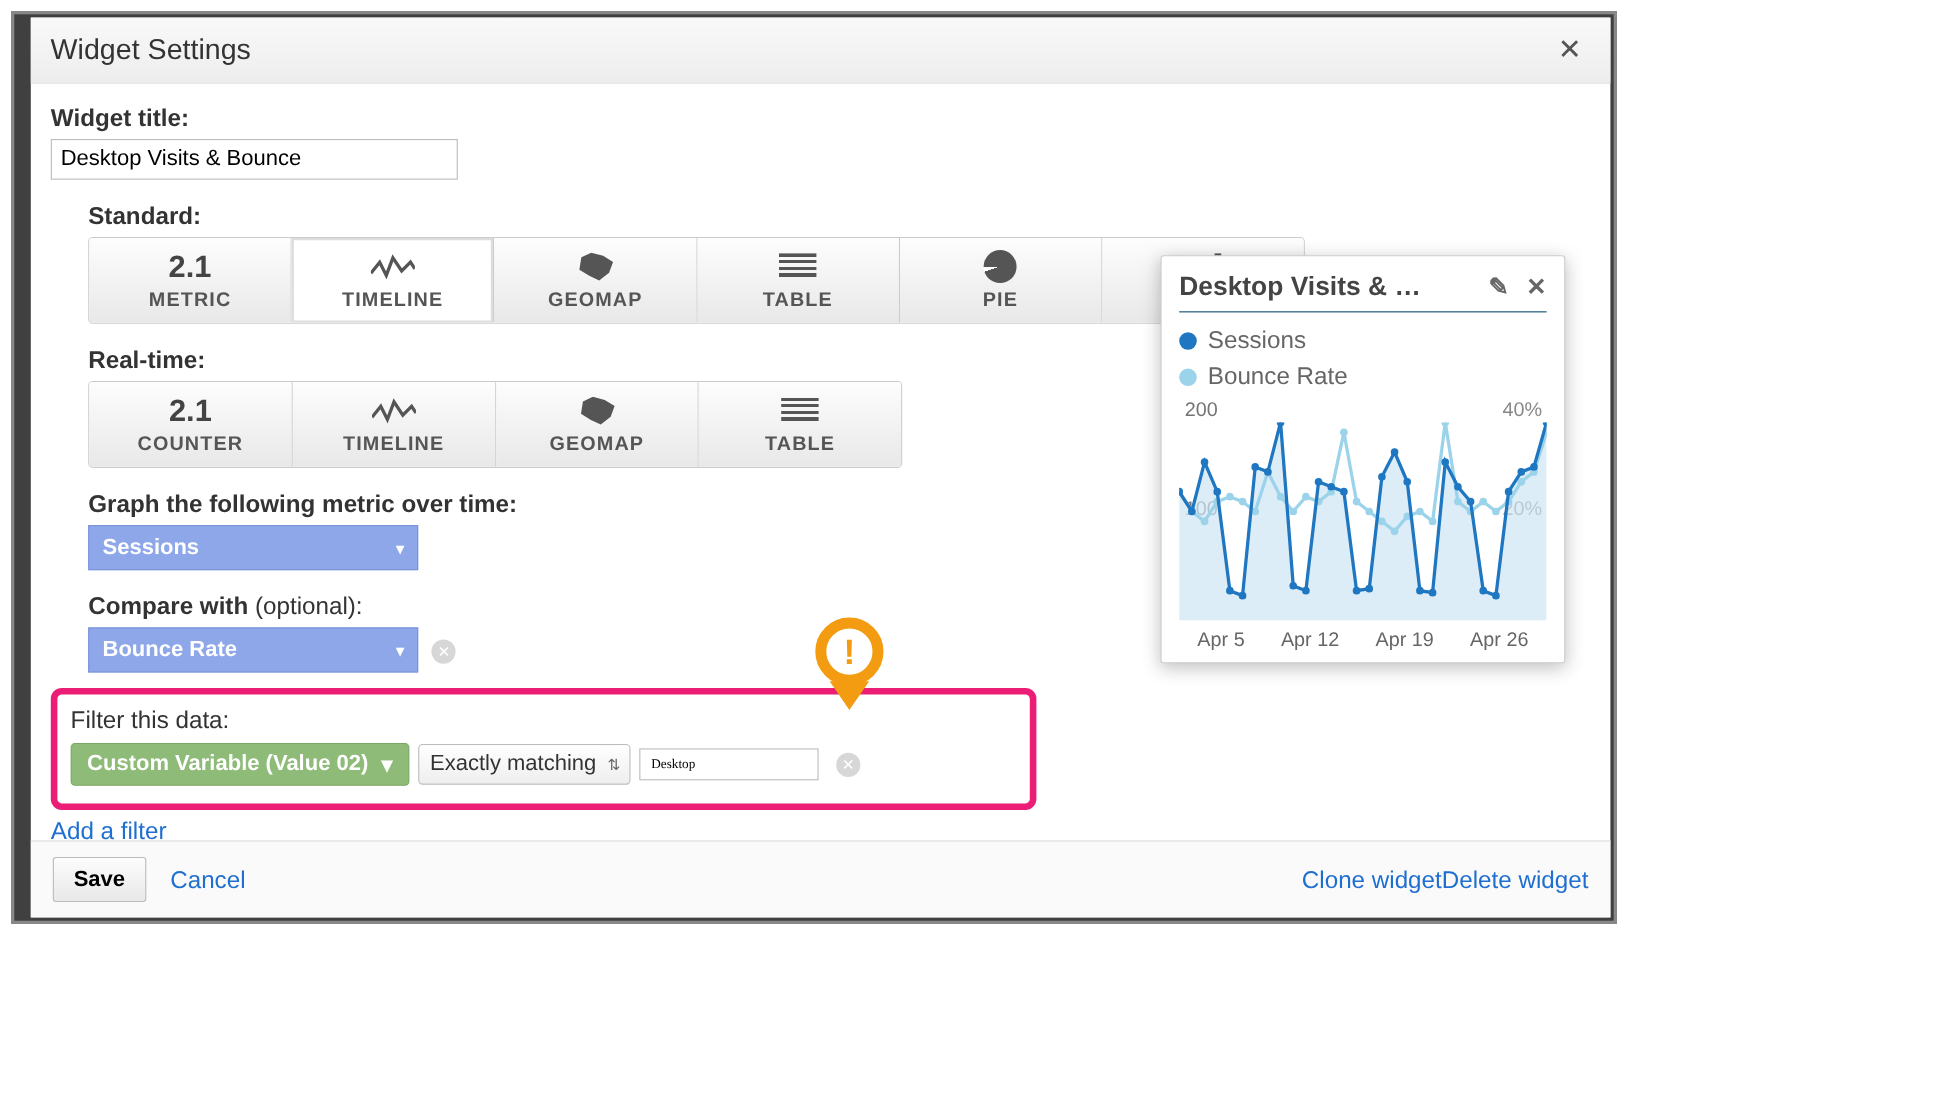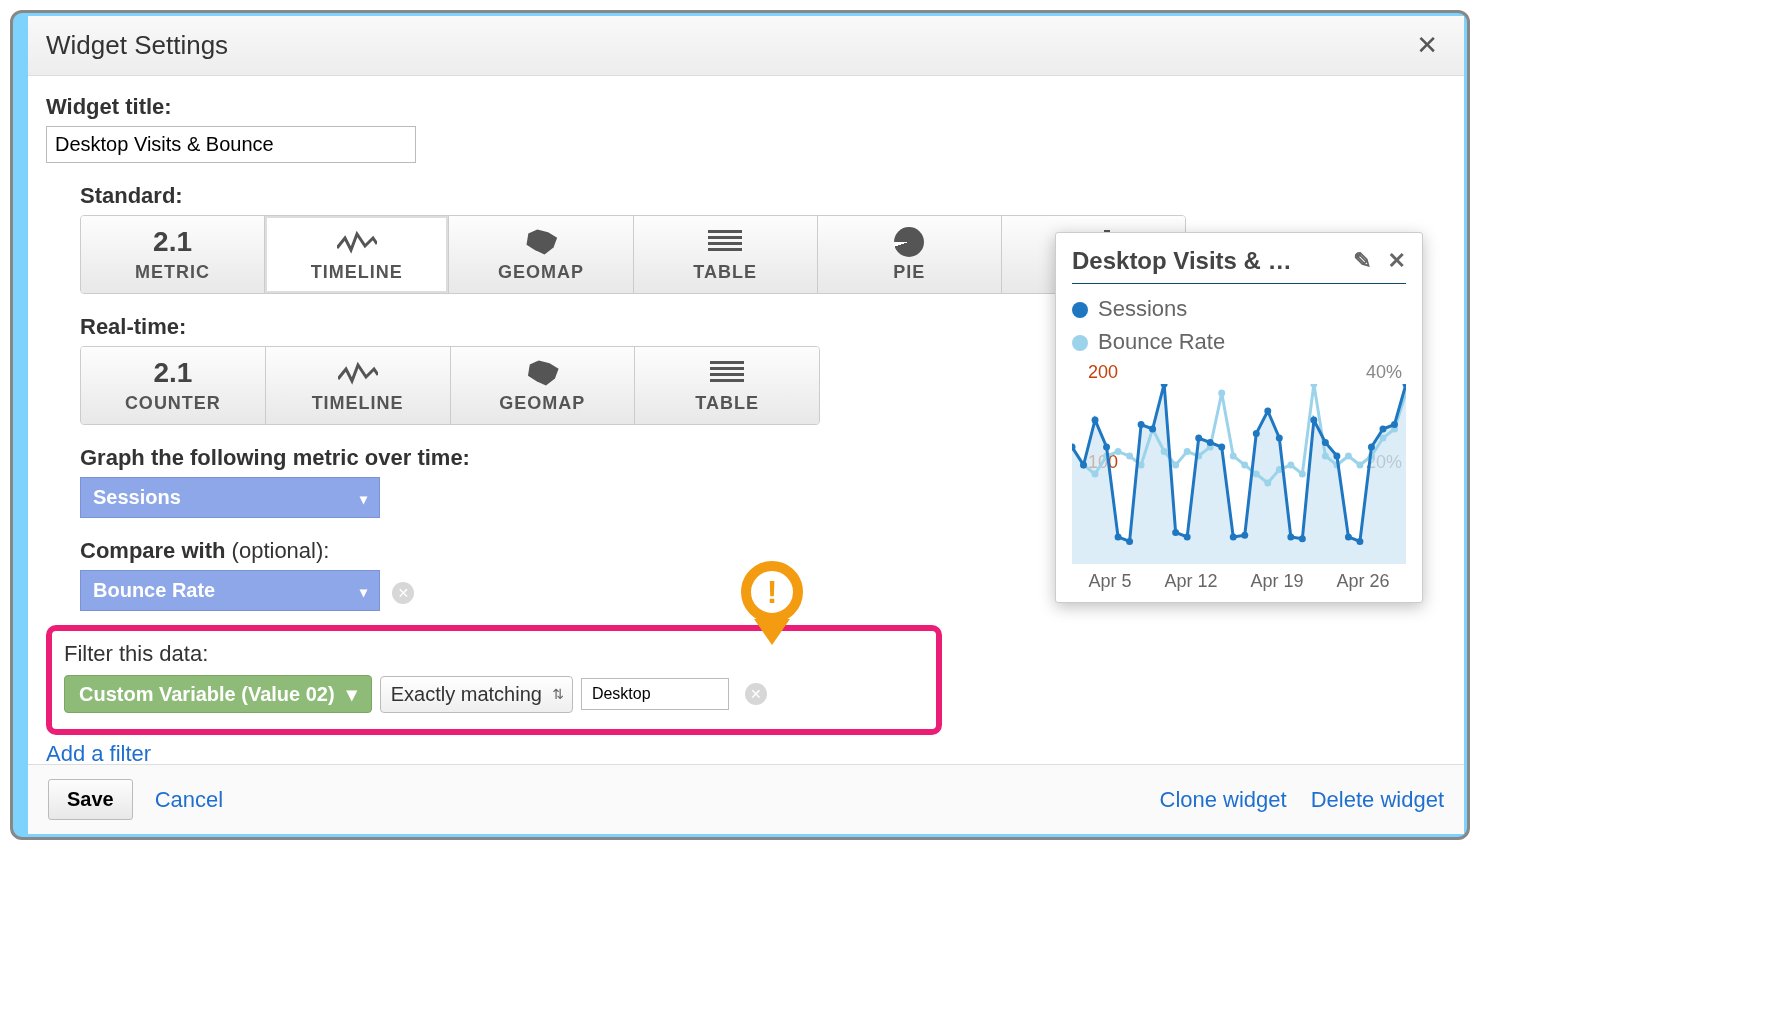--- a/index.html
+++ b/index.html
@@ -10,22 +10,22 @@
     position: relative;
     width: 1781px;
     height: 1014px;
     overflow: hidden;
   }
   .frame {
     position: absolute;
     left: 10px; top: 10px;
     width: 1460px; height: 830px;
     border: 3px solid #888;
-    border-radius: 12px;
-    background: #7dd3fc;
+    border-radius: 0;
+    background: #404040;
   }
   .dialog {
     position: absolute;
     left: 15px; top: 3px;
     right: 3px; bottom: 3px;
     background: #fff;
     display:flex; flex-direction:column;
   }
   .dlg-header {
     background: linear-gradient(#f9f9f9,#ededed);
@@ -103,21 +103,21 @@
     font-size:14px; color:#666;
   }
   .green-dd {
     background:#8fbb79; color:#fff; font-weight:bold;
     border:1px solid #7aa864; border-radius:4px;
     padding:6px 14px; font-size:20px; display:flex; align-items:center; gap:12px;
     cursor:pointer;
   }
   .green-dd .caret::after{content:"▾";}
   .filter-text {
-    border:1px solid #bbb; padding:6px 10px; font-size:16px; width:148px; background:#fff;
+    border:1px solid #bbb; padding:6px 10px; font-size:12px; width:163px; background:#fff;font-family:Liberation Serif, serif;
   }
   .add-filter-link { color:#1f6fd0; font-size:22px; margin-top:6px; display:inline-block; cursor:pointer;}
   .callout {
     position:absolute; left:680px; top:-70px; width:80px; height:100px;
     display:flex; flex-direction:column; align-items:center;
   }
   .callout .circ {
     width:62px; height:62px; border-radius:50%;
     background:#fff; border:10px solid #f39c12;
     display:flex; align-items:center; justify-content:center;
@@ -132,38 +132,38 @@
     display:flex; align-items:center; justify-content:space-between;
     background:#fafafa;
   }
   .footer-left { display:flex; align-items:center; gap:22px;}
   .save-btn {
     background:linear-gradient(#fdfdfd,#e8e8e8);
     border:1px solid #bbb; border-radius:3px; padding:8px 18px;
     font-weight:bold; font-size:20px; cursor:pointer;
   }
   .link-btn { color:#1f6fd0; font-size:22px; cursor:pointer;}
-  .footer-right { display:flex; gap:24px;}
+  .footer-right { display:flex; }
   
   .preview {
     position:absolute; left:1055px; top:232px; width:368px;
     background:#fff; border:1px solid #ccc; border-radius:3px;
     box-shadow: 0 4px 16px rgba(0,0,0,0.25);
     padding:14px 16px 10px 16px;
   }
   .pv-head { display:flex; align-items:center; justify-content:space-between; border-bottom:1px solid #0c4a6e; padding-bottom:8px; margin-bottom:8px;font-weight:bold;}
   .pv-title { font-size:24px; color:#444; white-space:nowrap; overflow:hidden; text-overflow:ellipsis; max-width:230px;}
   .pv-icons { display:flex; gap:16px; font-size:22px; color:#666;}
   .pv-icons span{cursor:pointer;}
   .legend { font-size:22px; color:#666; line-height:1.5; margin-bottom:4px;}
   .legend .dot { display:inline-block; width:16px; height:16px; border-radius:50%; vertical-align:middle; margin-right:10px;}
   .dot.s1{background:#1f77c1;}
   .dot.s2{background:#9bd3ea;}
   .chart { position:relative; height:230px; margin-top:4px;}
-  .yl { position:absolute; left:16px; font-size:18px; color:#c2410c;}
+  .yl { position:absolute; left:5px; font-size:18px; color:#737373;}
   .yr { position:absolute; right:4px; font-size:18px; color:#888;}
   .xaxis { position:absolute; left:0; right:0; bottom:0; display:flex; justify-content:space-around; font-size:18px; color:#666; }
   svg.plot { position:absolute; left:0; top:22px; width:100%; height:180px;}
   
   .ic-geo { width:36px; height:28px; background:#555; clip-path: polygon(15% 20%, 40% 5%, 70% 15%, 95% 35%, 85% 70%, 60% 95%, 35% 80%, 10% 60%); }
   .ic-table { width:34px; height:24px; background:transparent; position:relative;}
   .ic-table::before{content:""; position:absolute; inset:0; background:repeating-linear-gradient(#555,#555 3px,transparent 3px,transparent 6px);}
   .ic-pie { width:30px; height:30px; border-radius:50%; background:conic-gradient(#555 0 70%, #fff 70% 75%, #555 75% 100%);}
   .ic-bar { display:flex; gap:3px; align-items:flex-end; height:28px;}
   .ic-bar span{width:6px; background:#555;}

